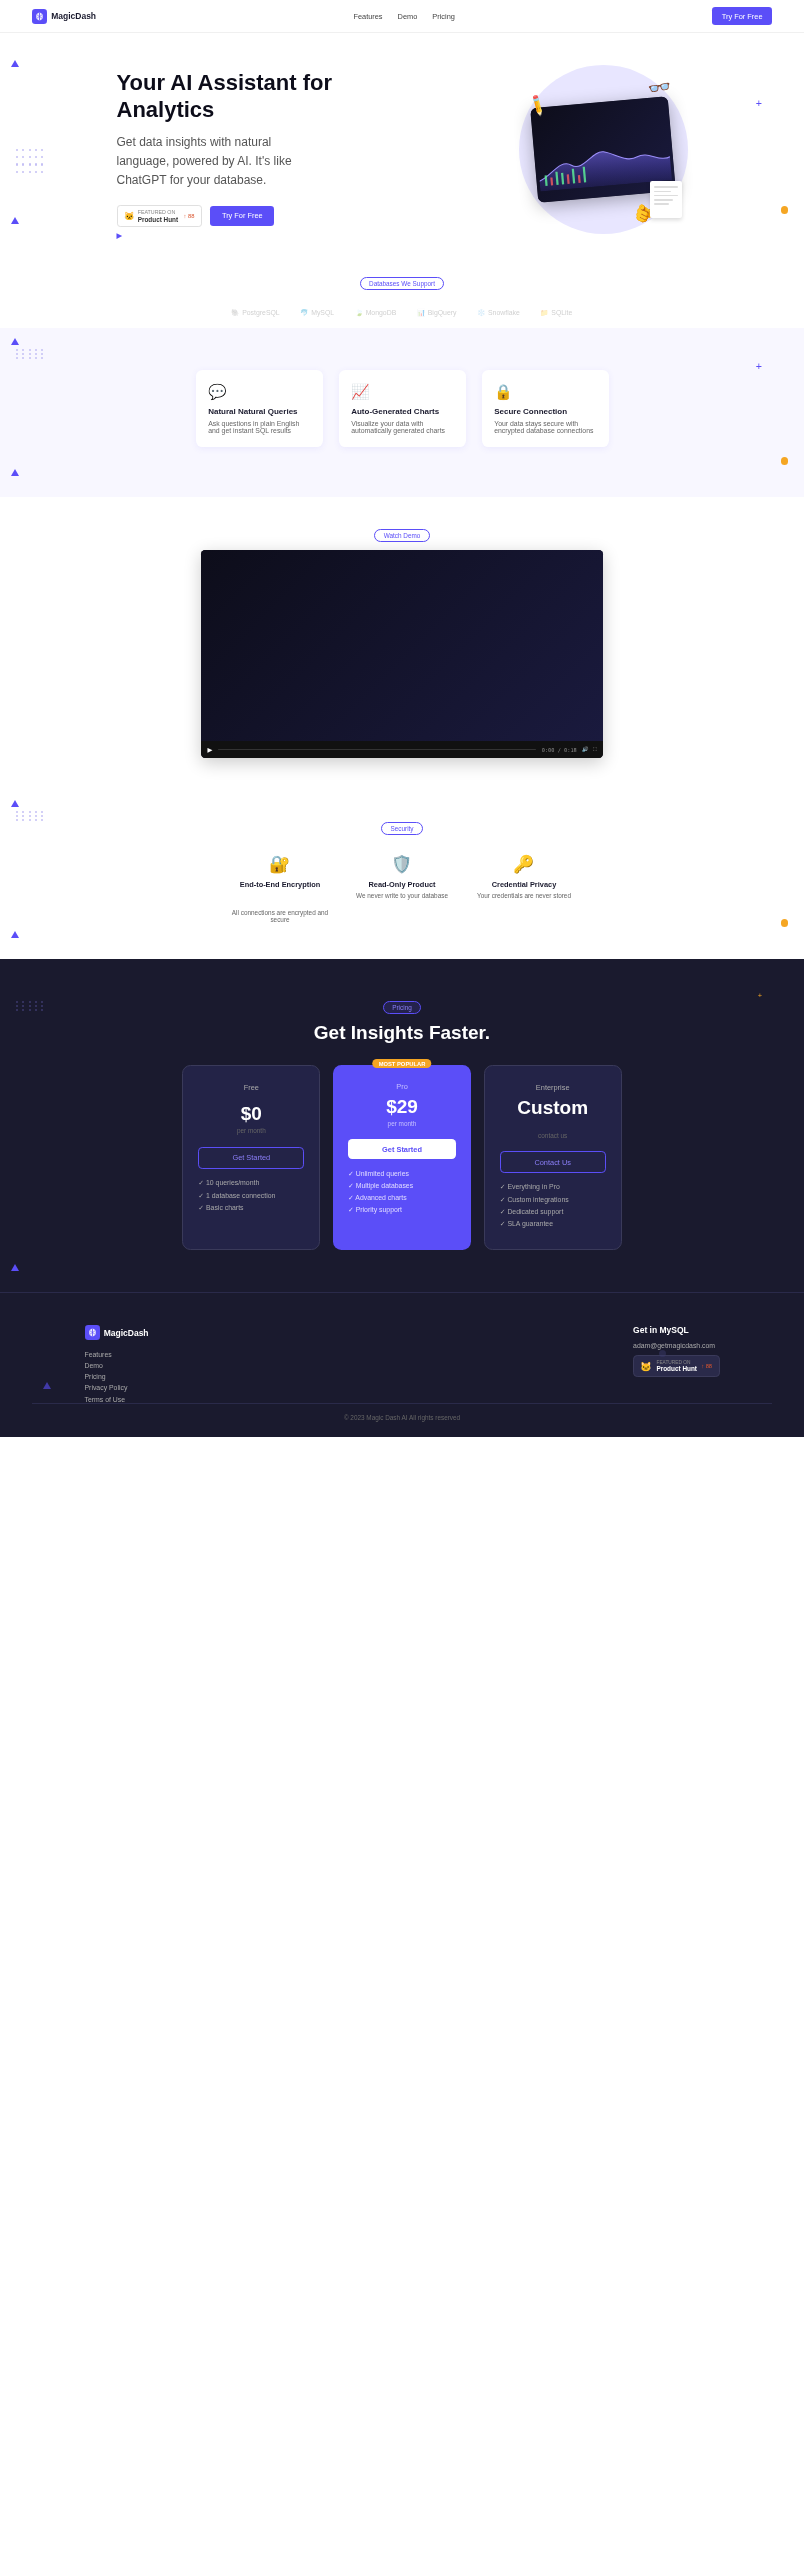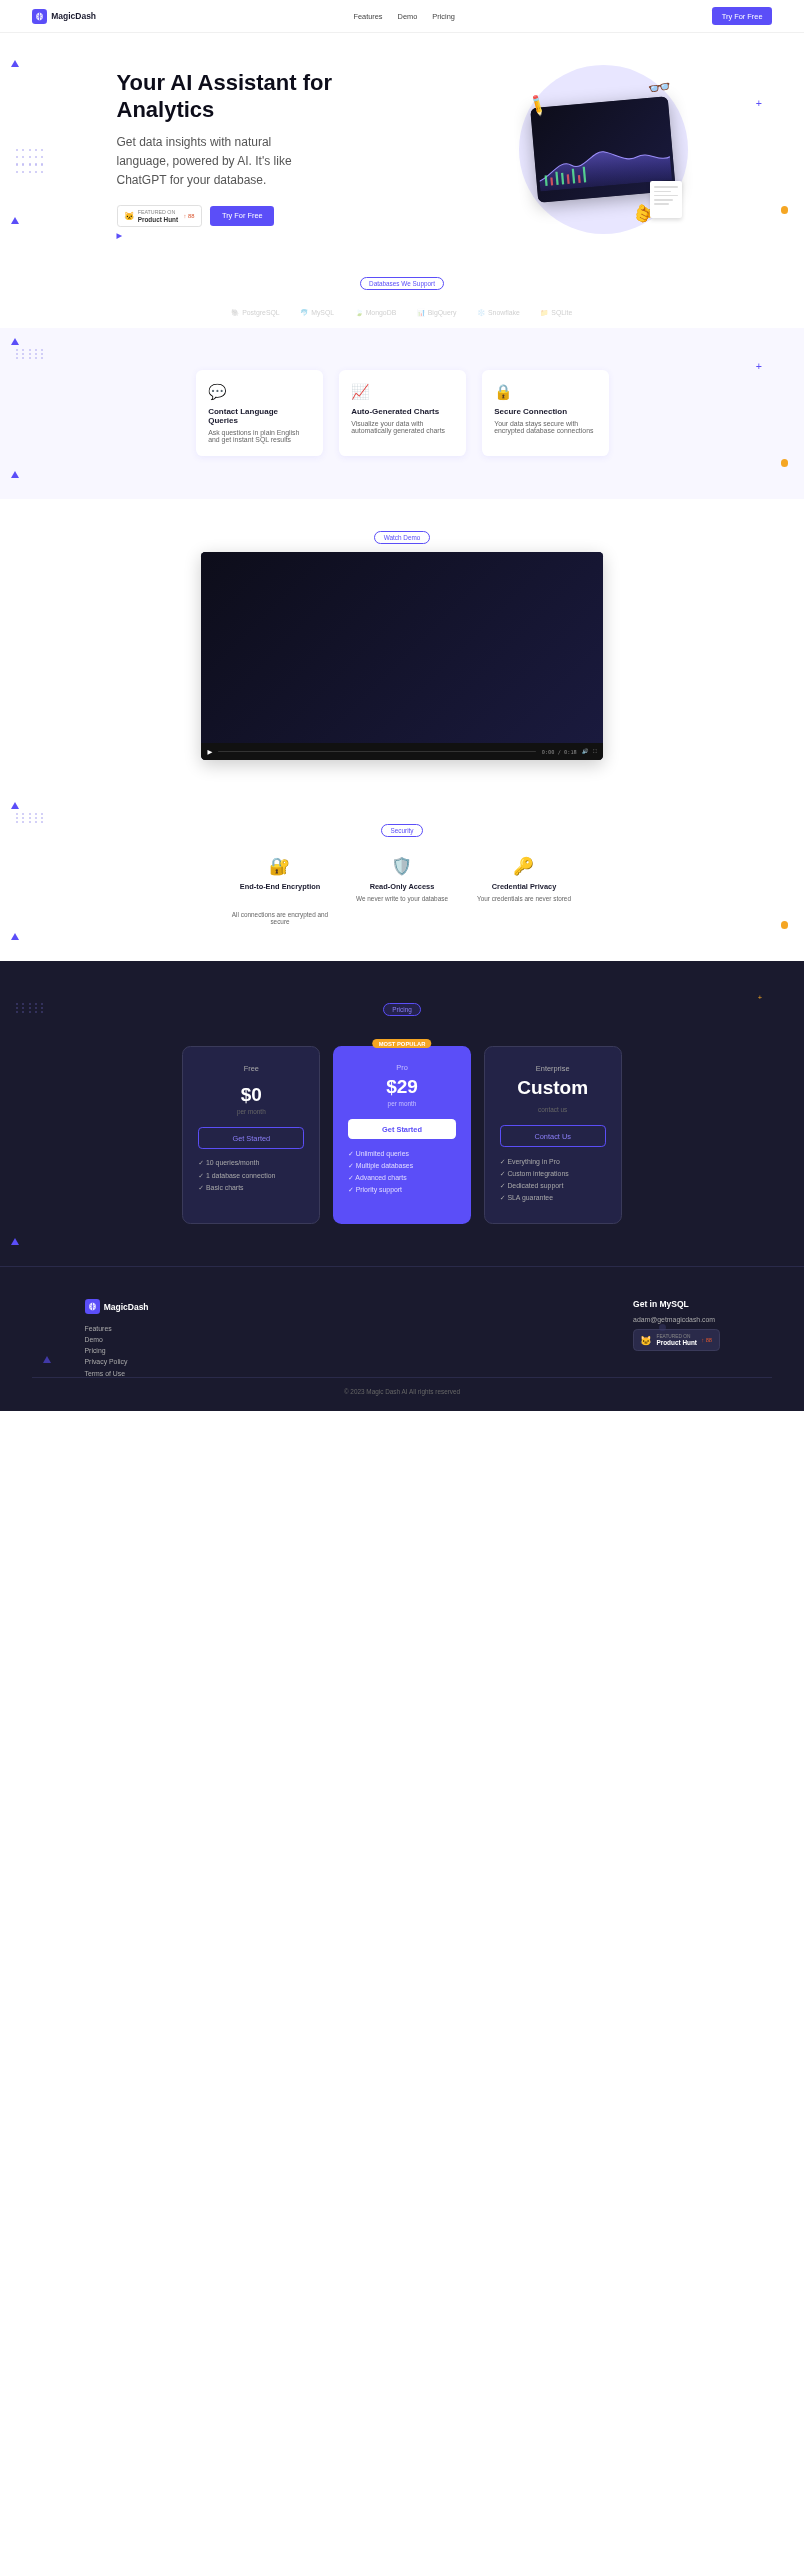--- a/index.html
+++ b/index.html
@@ -271,21 +271,21 @@
     </div>
   </div>
 </section>
 
 <section class="features-section" id="features" style="position:relative; overflow:hidden; min-height:169px;">
   <div class="section-wrapper">
 
     <div style="display:flex; gap:16px; justify-content:center; flex-wrap:wrap; padding: 10.6px 0;">
       <div style="background:#fff; border-radius:6.4px; padding:12.7px; width:127px; box-shadow:0 1.1px 6.4px rgba(91,78,248,0.08);">
         <div style="font-size:15px; margin-bottom:6.4px;">💬</div>
-        <div style="font-weight:700; font-size:8px; margin-bottom:4.2px;">Contact Language Queries</div>
+        <div style="font-weight:700; font-size:8px; margin-bottom:4.2px;">Natural Natural Queries</div>
         <div style="font-size:6.9px; color:#666;">Ask questions in plain English and get instant SQL results</div>
       </div>
       <div style="background:#fff; border-radius:6.4px; padding:12.7px; width:127px; box-shadow:0 1.1px 6.4px rgba(91,78,248,0.08);">
         <div style="font-size:15px; margin-bottom:6.4px;">📈</div>
         <div style="font-weight:700; font-size:8px; margin-bottom:4.2px;">Auto-Generated Charts</div>
         <div style="font-size:6.9px; color:#666;">Visualize your data with automatically generated charts</div>
       </div>
       <div style="background:#fff; border-radius:6.4px; padding:12.7px; width:127px; box-shadow:0 1.1px 6.4px rgba(91,78,248,0.08);">
         <div style="font-size:15px; margin-bottom:6.4px;">🔒</div>
         <div style="font-weight:700; font-size:8px; margin-bottom:4.2px;">Secure Connection</div>
@@ -349,21 +349,21 @@
   <div class="section-wrapper" style="text-align:center;">
     <span class="section-label">Security</span>
     <div style="display:flex; gap:16px; justify-content:center; flex-wrap:wrap; margin-top:10.6px;">
       <div style="text-align:center; width:106px;">
         <div style="font-size:17px; margin-bottom:5.3px;">🔐</div>
         <div style="font-weight:600; font-size:7.4px; margin-bottom:20px;">End-to-End Encryption</div>
         <div style="font-size:6.4px; color:#666;">All connections are encrypted and secure</div>
       </div>
       <div style="text-align:center; width:106px;">
         <div style="font-size:17px; margin-bottom:5.3px;">🛡️</div>
-        <div style="font-weight:600; font-size:7.4px; margin-bottom:3.2px;">Read-Only Access</div>
+        <div style="font-weight:600; font-size:7.4px; margin-bottom:3.2px;">Read-Only Product</div>
         <div style="font-size:6.4px; color:#666;">We never write to your database</div>
       </div>
       <div style="text-align:center; width:106px;">
         <div style="font-size:17px; margin-bottom:5.3px;">🔑</div>
         <div style="font-weight:600; font-size:7.4px; margin-bottom:3.2px;">Credential Privacy</div>
         <div style="font-size:6.4px; color:#666;">Your credentials are never stored</div>
       </div>
     </div>
   </div>
 
@@ -387,20 +387,21 @@
     </div>
   </div>
   <div style="position:absolute; left:10.6px; top:10.6px;" class="deco-triangle"></div>
   <div style="position:absolute; left:10.6px; bottom:21px;" class="deco-triangle"></div>
   <div style="position:absolute; right:16px; bottom:32px; width:7.4px; height:7.4px; border-radius:50%; background:#f5a623;"></div>
 </section>
 
 <section class="pricing-section" id="pricing" style="position:relative; overflow:hidden;">
   <div class="section-wrapper" style="text-align:center;">
     <span class="section-label">Pricing</span>
+    <h2 class="pricing-title">Get Insights Faster.</h2>
     <div style="display:flex; gap:12.7px; justify-content:center; flex-wrap:wrap; margin-top:21px;">
 
       <div style="background:#232347; border-radius:8.5px; padding:17px 15px; width:138px; border:0.5px solid #3a3a5a;">
         <div style="font-size:7.4px; color:#aaa; margin-bottom:11px;">Free</div>
         <div style="font-size:19px; font-weight:800; color:#fff; margin-bottom:2.1px;">$0</div>
         <div style="font-size:6.4px; color:#666; margin-bottom:12.7px;">per month</div>
         <button style="width:100%; background:transparent; border:0.5px solid #5b4ef8; color:#8b7ff8; border-radius:4.2px; padding:5.3px; cursor:pointer; font-size:7.4px;">Get Started</button>
         <div style="margin-top:10.6px; text-align:left;">
           <div style="font-size:6.9px; color:#aaa; margin-bottom:4.2px;">✓ 10 queries/month</div>
           <div style="font-size:6.9px; color:#aaa; margin-bottom:4.2px;">✓ 1 database connection</div>
@@ -417,21 +418,21 @@
         <div style="margin-top:10.6px; text-align:left;">
           <div style="font-size:6.9px; color:#e0dbff; margin-bottom:4.2px;">✓ Unlimited queries</div>
           <div style="font-size:6.9px; color:#e0dbff; margin-bottom:4.2px;">✓ Multiple databases</div>
           <div style="font-size:6.9px; color:#e0dbff; margin-bottom:4.2px;">✓ Advanced charts</div>
           <div style="font-size:6.9px; color:#e0dbff; margin-bottom:4.2px;">✓ Priority support</div>
         </div>
       </div>
 
       <div style="background:#232347; border-radius:8.5px; padding:17px 15px; width:138px; border:0.5px solid #3a3a5a;">
         <div style="font-size:7.4px; color:#aaa; margin-bottom:4.2px;">Enterprise</div>
-        <div style="font-size:19px; font-weight:800; color:#fff; margin-bottom:7px;">Custom</div>
+        <div style="font-size:19px; font-weight:800; color:#fff; margin-bottom:13px;">Custom</div>
         <div style="font-size:6.4px; color:#666; margin-bottom:12.7px;">contact us</div>
         <button style="width:100%; background:transparent; border:0.5px solid #5b4ef8; color:#8b7ff8; border-radius:4.2px; padding:5.3px; cursor:pointer; font-size:7.4px;">Contact Us</button>
         <div style="margin-top:10.6px; text-align:left;">
           <div style="font-size:6.9px; color:#aaa; margin-bottom:4.2px;">✓ Everything in Pro</div>
           <div style="font-size:6.9px; color:#aaa; margin-bottom:4.2px;">✓ Custom integrations</div>
           <div style="font-size:6.9px; color:#aaa; margin-bottom:4.2px;">✓ Dedicated support</div>
           <div style="font-size:6.9px; color:#aaa; margin-bottom:4.2px;">✓ SLA guarantee</div>
         </div>
       </div>
     </div>

